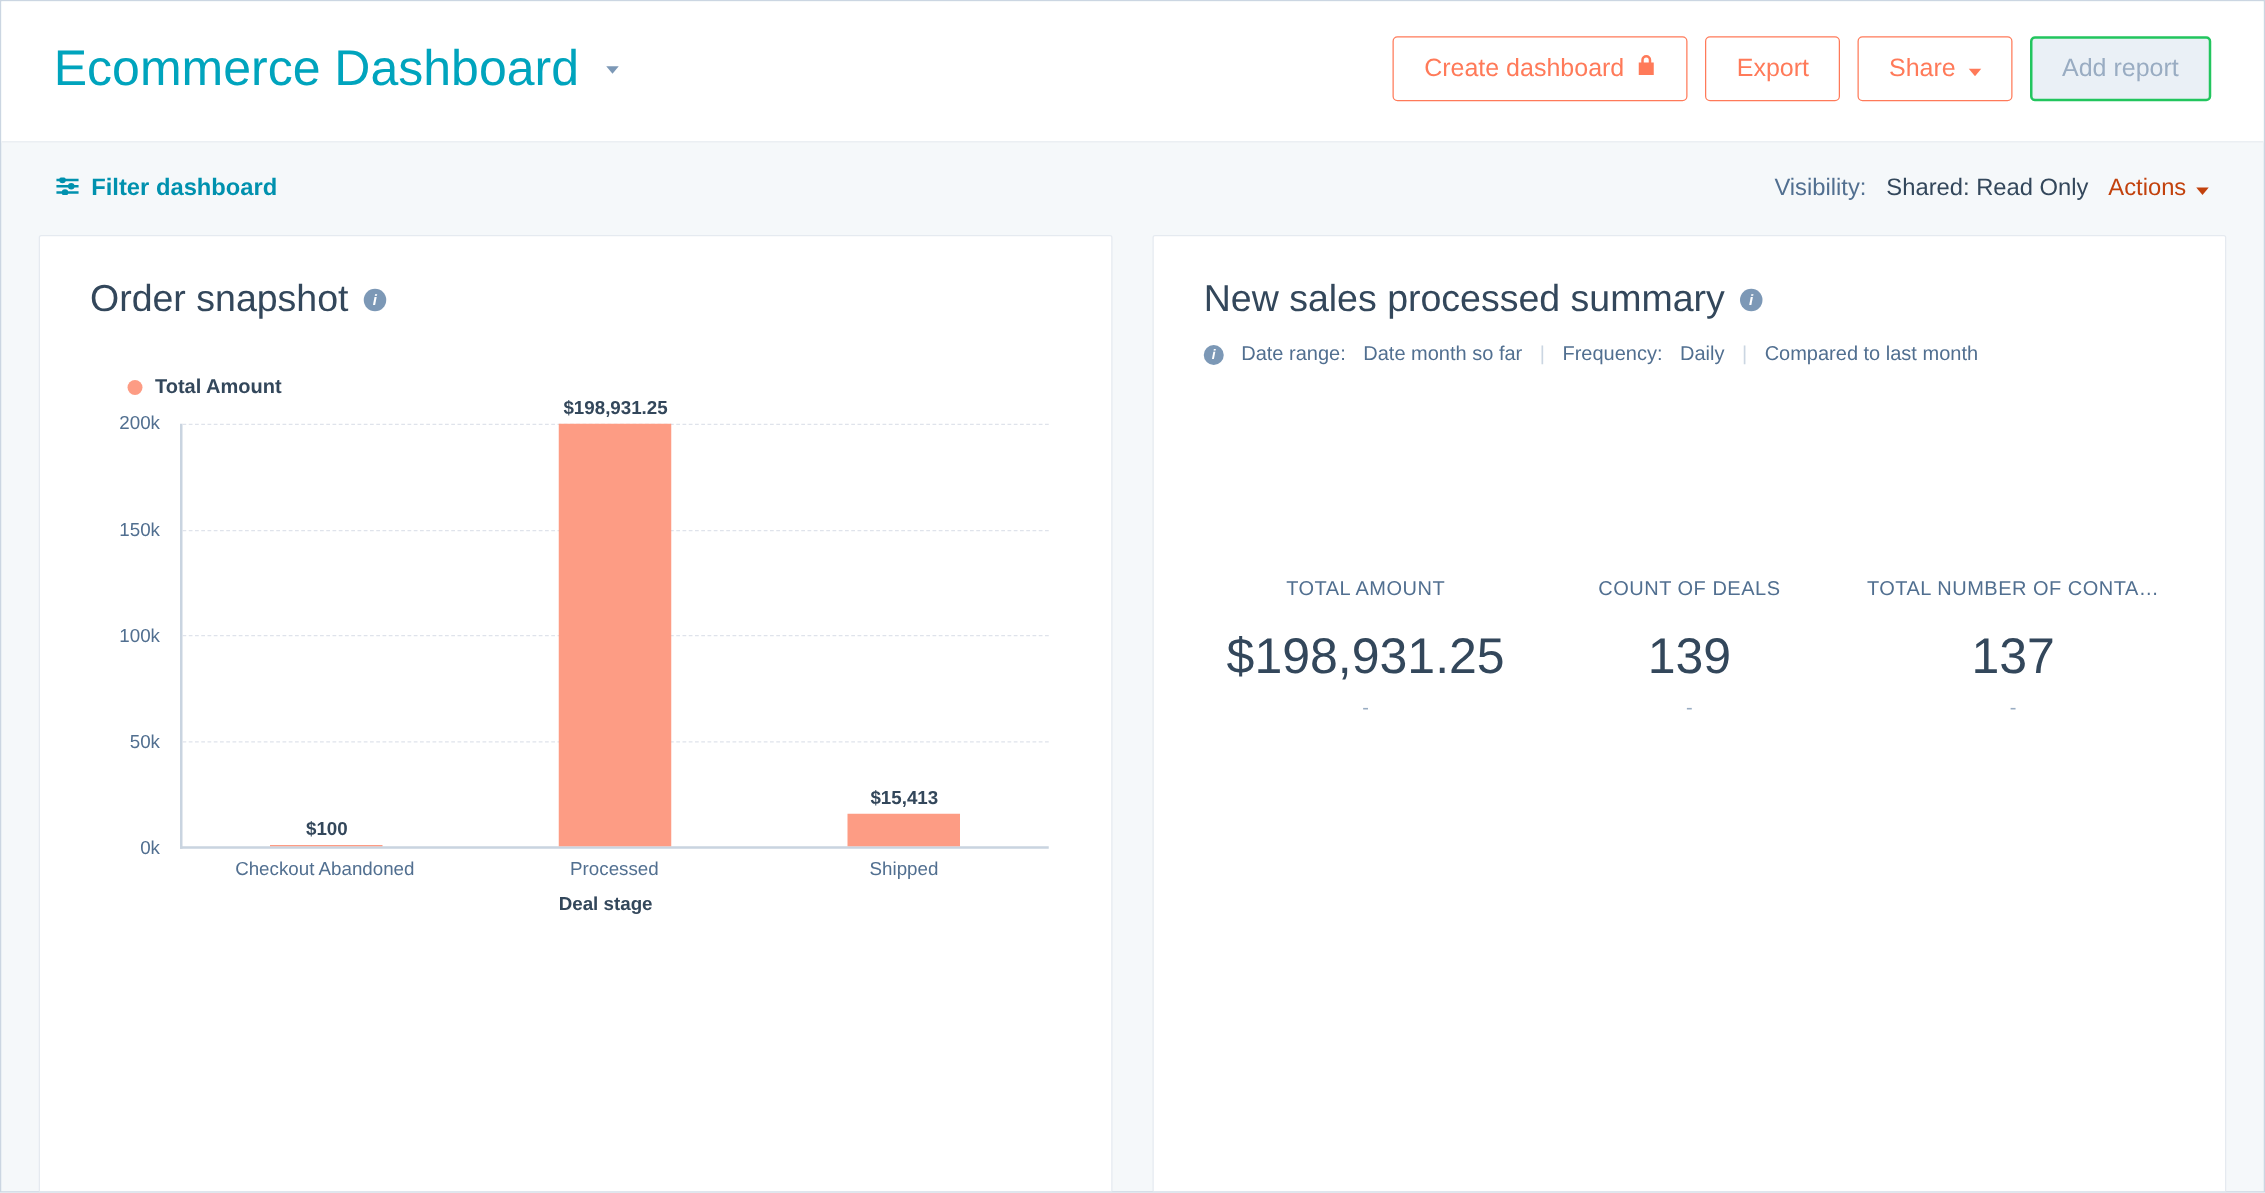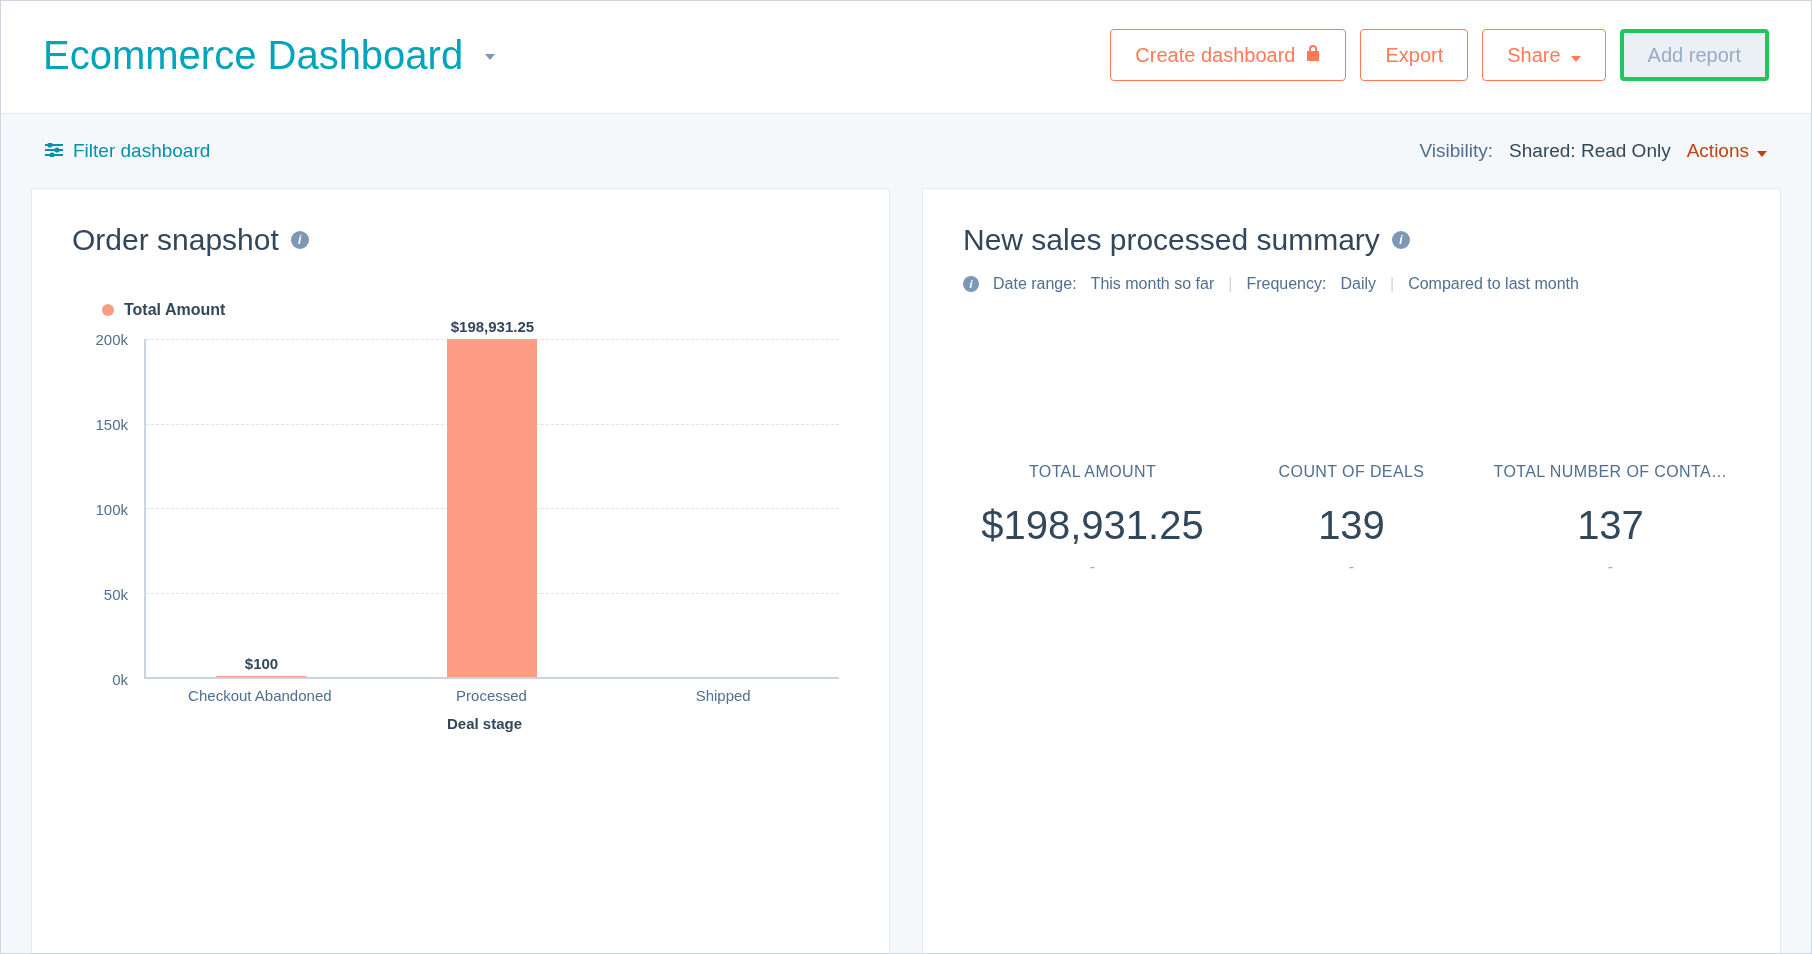--- a/index.html
+++ b/index.html
@@ -45,21 +45,21 @@
   align-items: center;
   gap: 10px;
   cursor: pointer;
   background: #fff;
 }
 .btn-outline {
   border: 1px solid #ff7a59;
   color: #ff7a59;
 }
 .btn-disabled {
-  border: 4px solid #22c55e;
+  border: 2px solid #22c55e;
   background: #eaf0f6;
   color: #99acc2;
 }
 .lock-icon { width: 16px; height: 18px; }
 .caret-down {
   width: 0; height: 0;
   border-left: 5px solid transparent;
   border-right: 5px solid transparent;
   border-top: 6px solid currentColor;
   display: inline-block;
@@ -70,21 +70,21 @@
   display: flex;
   align-items: center;
   justify-content: space-between;
   font-size: 19px;
 }
 .filter-link {
   color: #0091ae;
   display: flex;
   align-items: center;
   gap: 10px;
-  font-weight: 400;
+  font-weight: 700;
 }
 .filter-icon { width: 18px; height: 14px; }
 .toolbar-right {
   display: flex;
   align-items: flex-start;
   gap: 16px;
   color: #516f90;
 }
 .visibility-label { color: #516f90; }
 .visibility-value { color: #33475b; }
@@ -333,40 +333,44 @@
           <div class="gridline" style="top:75%"></div>
 
           <div class="bar-group" style="left:0%">
             <div class="bar-label">$100</div>
             <div class="bar" style="height: 1px; background: rgb(253, 156, 132);"></div>
           </div>
           <div class="bar-group" style="left:33.33%">
             <div class="bar-label">$198,931.25</div>
             <div class="bar" style="height: 338.183px; background: rgb(253, 156, 132);"></div>
           </div>
+          <div class="bar-group" style="left:66.66%">
+            <div class="bar-label">$15,413</div>
+            <div class="bar" style="height: 26.2021px; background: rgb(253, 156, 132);"></div>
+          </div>
         </div>
         <div class="x-tick-labels">
           <span class="x-tick">Checkout Abandoned</span>
           <span class="x-tick">Processed</span>
           <span class="x-tick">Shipped</span>
         </div>
         <div class="x-axis-label">Deal stage</div>
       </div>
     </div>
 
     <div class="card">
       <h2 class="card-title">
         <span>New sales processed summary</span>
         <span class="info-icon">i</span>
       </h2>
 
       <div class="summary-meta">
         <span class="info-icon" style="width:16px;height:16px;font-size:11px">i</span>
         <span>Date range:</span>
-        <span>This month so far</span>
+        <span>Date month so far</span>
         <span class="meta-sep">|</span>
         <span>Frequency:</span>
         <span>Daily</span>
         <span class="meta-sep">|</span>
         <span>Compared to last month</span>
       </div>
 
       <div class="summary-stats">
         <div class="stat">
           <div class="stat-label">TOTAL AMOUNT</div>

